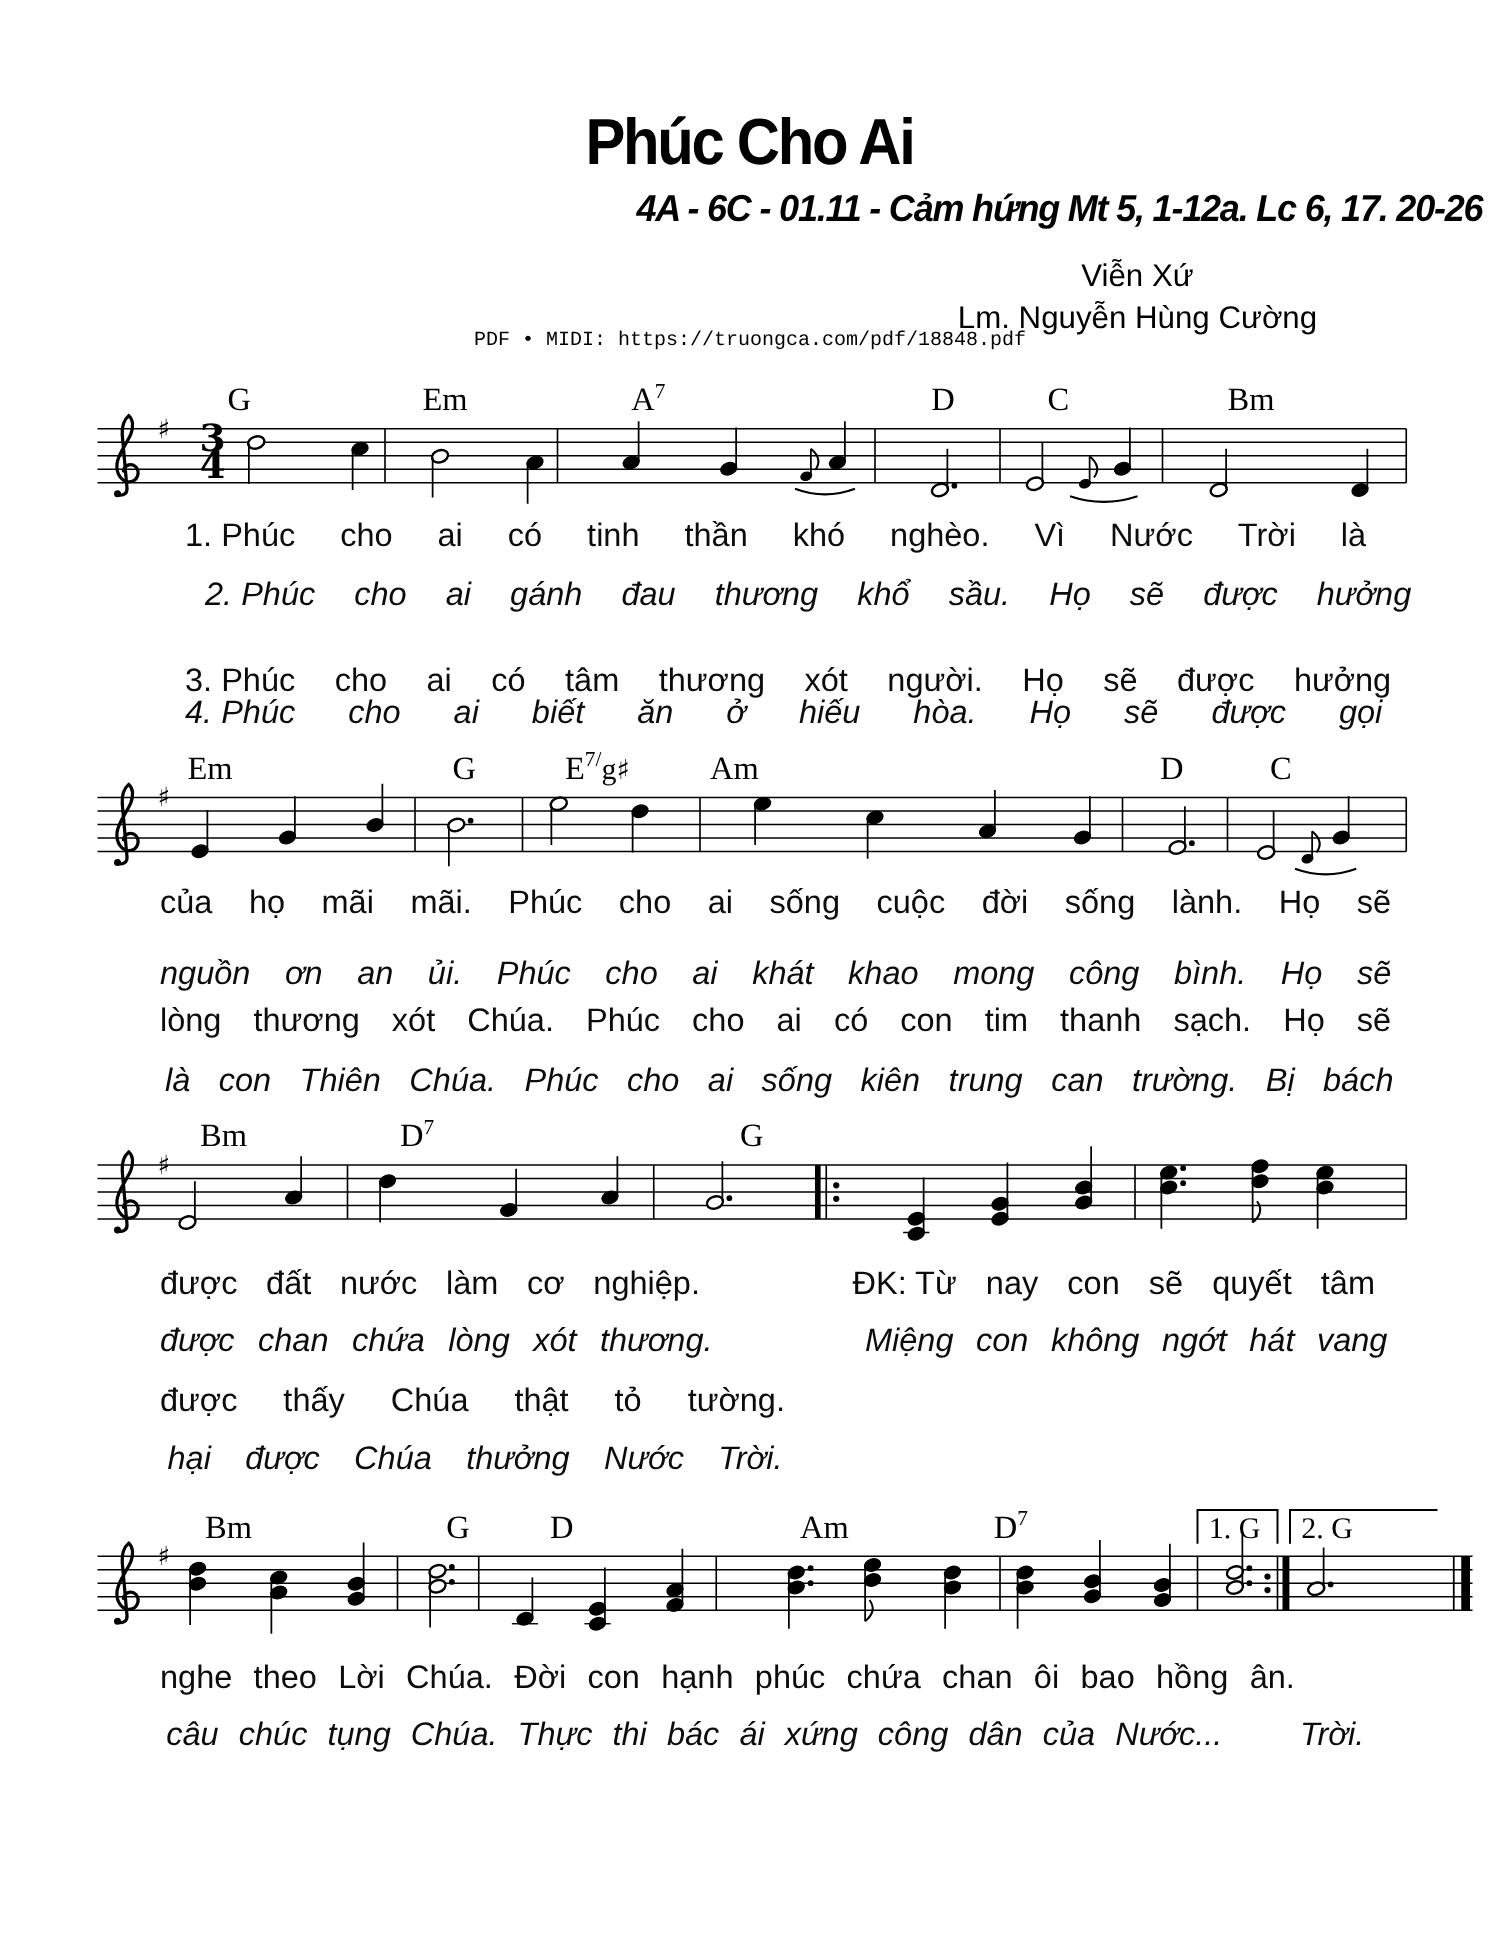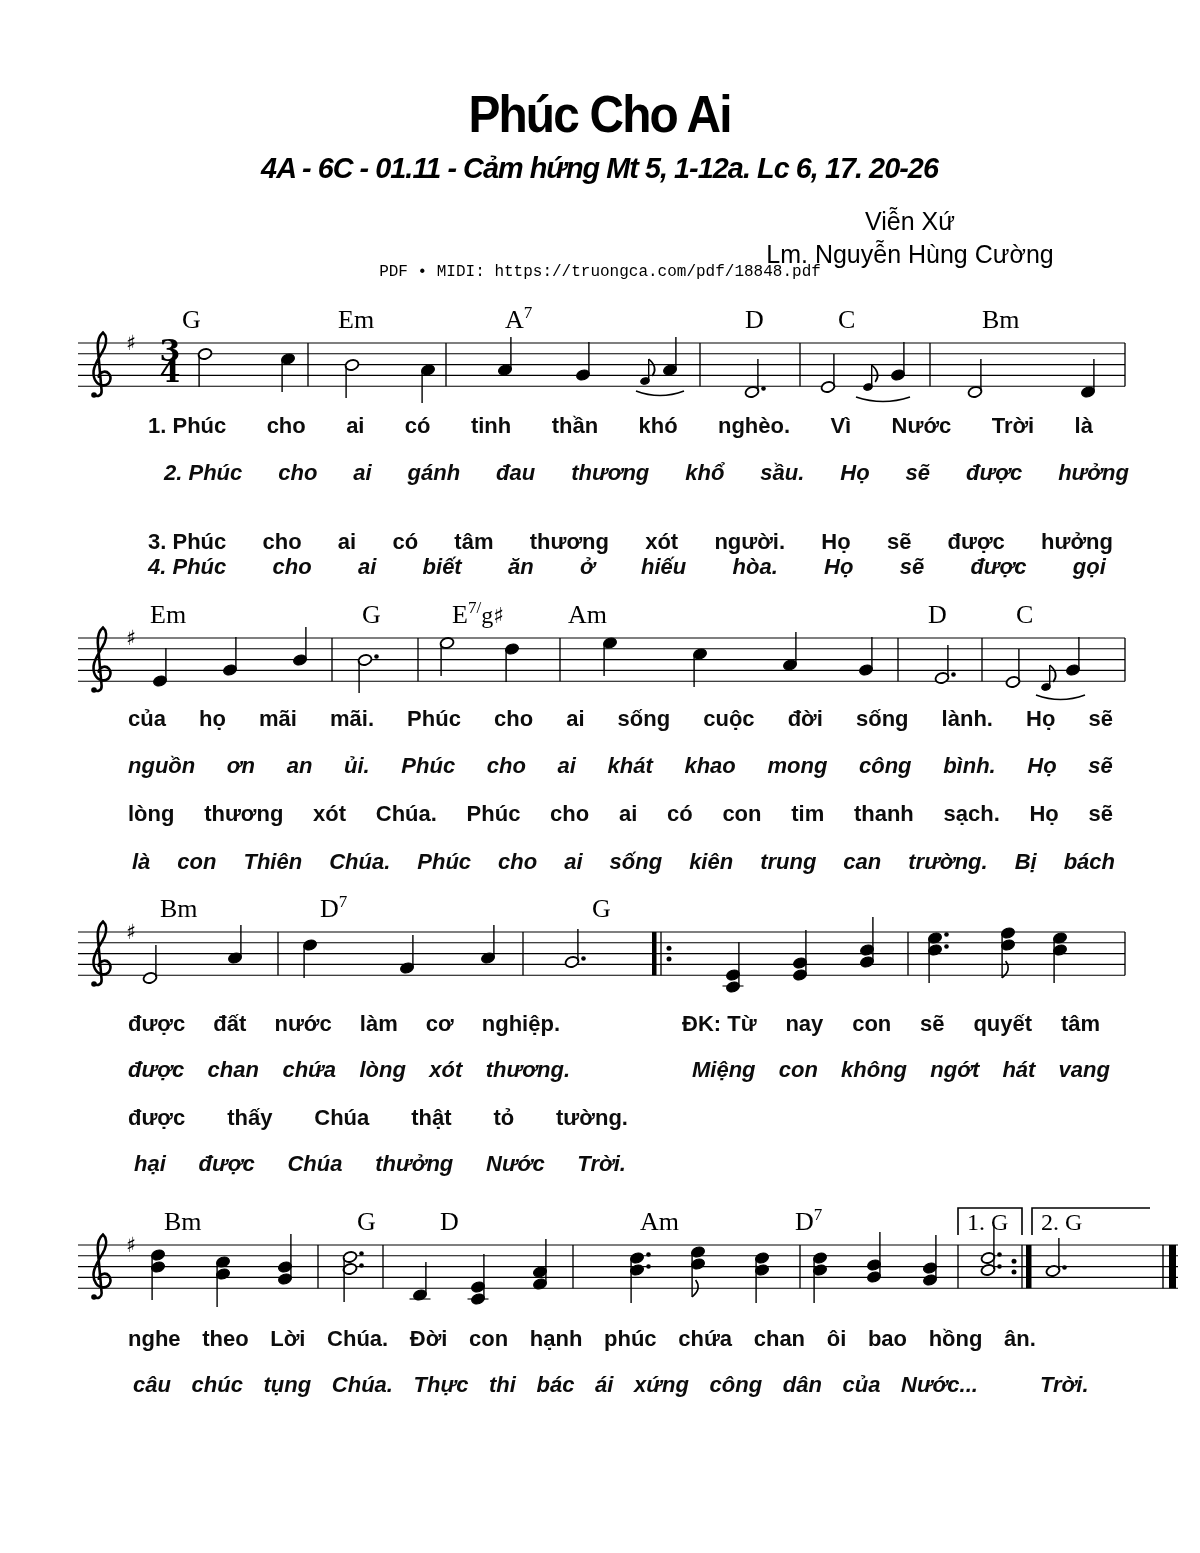--- a/index.html
+++ b/index.html
@@ -2,27 +2,27 @@
 <html><head>
 <meta charset="utf-8">
 <style>
   html,body{margin:0;padding:0;}
   body{width:1200px;height:1553px;background:#ffffff;position:relative;
        font-family:"Liberation Sans",sans-serif;color:#000;overflow:hidden;}
   .abs{position:absolute;}
   .title-wrap{top:84px;left:0;width:1200px;text-align:center;}
   .title-text{display:inline-block;font-size:52px;font-weight:700;letter-spacing:-2px;
               transform:scaleX(0.92);transform-origin:center;}
-  .subtitle-wrap{top:151px;left:0;width:1200px;text-align:center;}
+  .subtitle-wrap{top:151px;left:0;width:1200px;text-align:right;}
   .subtitle-text{display:inline-block;font-size:30px;font-weight:700;font-style:italic;
                  letter-spacing:-1px;transform:scaleX(0.96);transform-origin:center;}
   .composer-block{top:205px;left:760px;width:300px;text-align:center;font-size:25px;line-height:33px;}
   .pdf-line{top:263px;left:0;width:1200px;text-align:center;
             font-family:"Liberation Mono",monospace;font-size:16px;}
-  .lyric-line{left:0;width:1200px;height:30px;font-size:22px;color:#0c0c0c;font-weight:bold;}
+  .lyric-line{left:0;width:1200px;height:30px;font-size:26px;color:#0c0c0c;}
   .lyric-line.italic{font-style:italic;}
   .lyric-group{position:absolute;display:flex;justify-content:space-between;white-space:nowrap;}
   .lyric-group.single{justify-content:flex-start;}
   svg text{user-select:none;}
 </style>
 </head>
 <body>
 
 <div class="abs title-wrap">
   <span class="title-text">Phúc Cho Ai</span>
@@ -488,21 +488,21 @@
         <span>sống</span>
         <span>cuộc</span>
         <span>đời</span>
         <span>sống</span>
         <span>lành.</span>
         <span>Họ</span>
         <span>sẽ</span>
       </div>
     </div>
     <div class="abs lyric-line italic" style="top: 753px;">
-      <div class="lyric-group" style="left: 128px; width: 985px;">
+      <div class="lyric-group" style="left: 128px; width: 985px; margin-top: 10px;">
         <span>nguồn</span>
         <span>ơn</span>
         <span>an</span>
         <span>ủi.</span>
         <span>Phúc</span>
         <span>cho</span>
         <span>ai</span>
         <span>khát</span>
         <span>khao</span>
         <span>mong</span>

